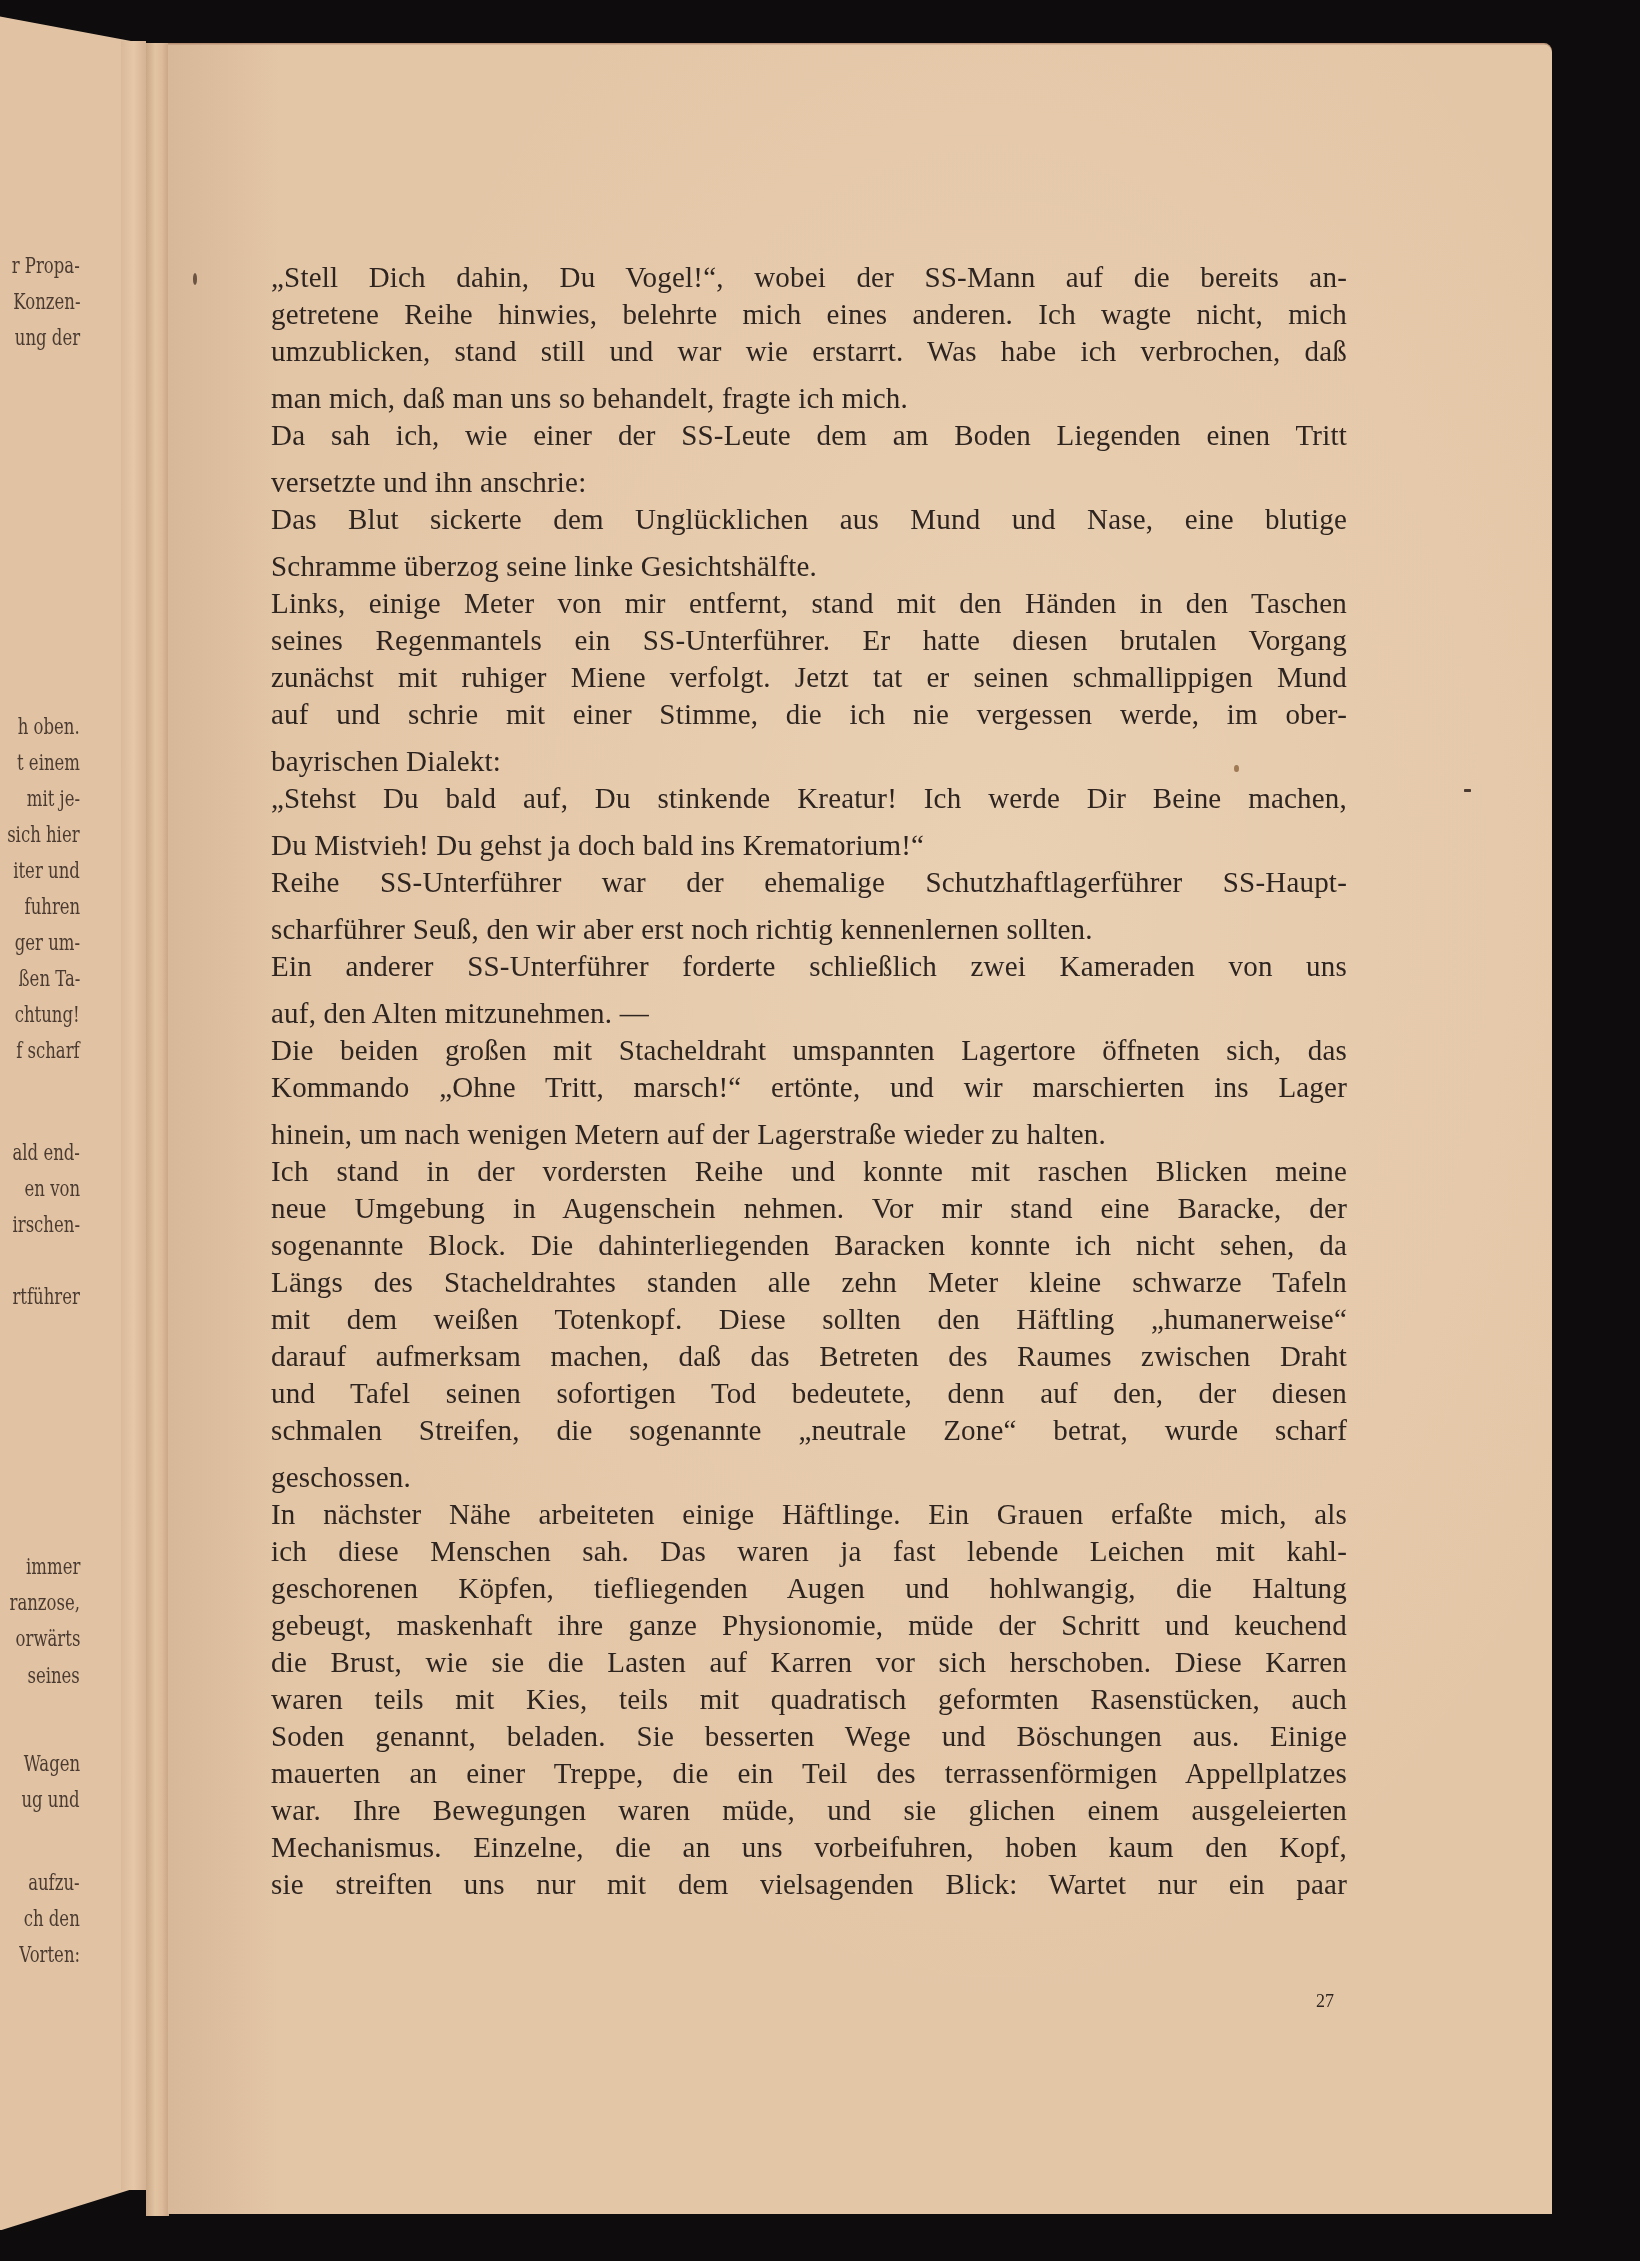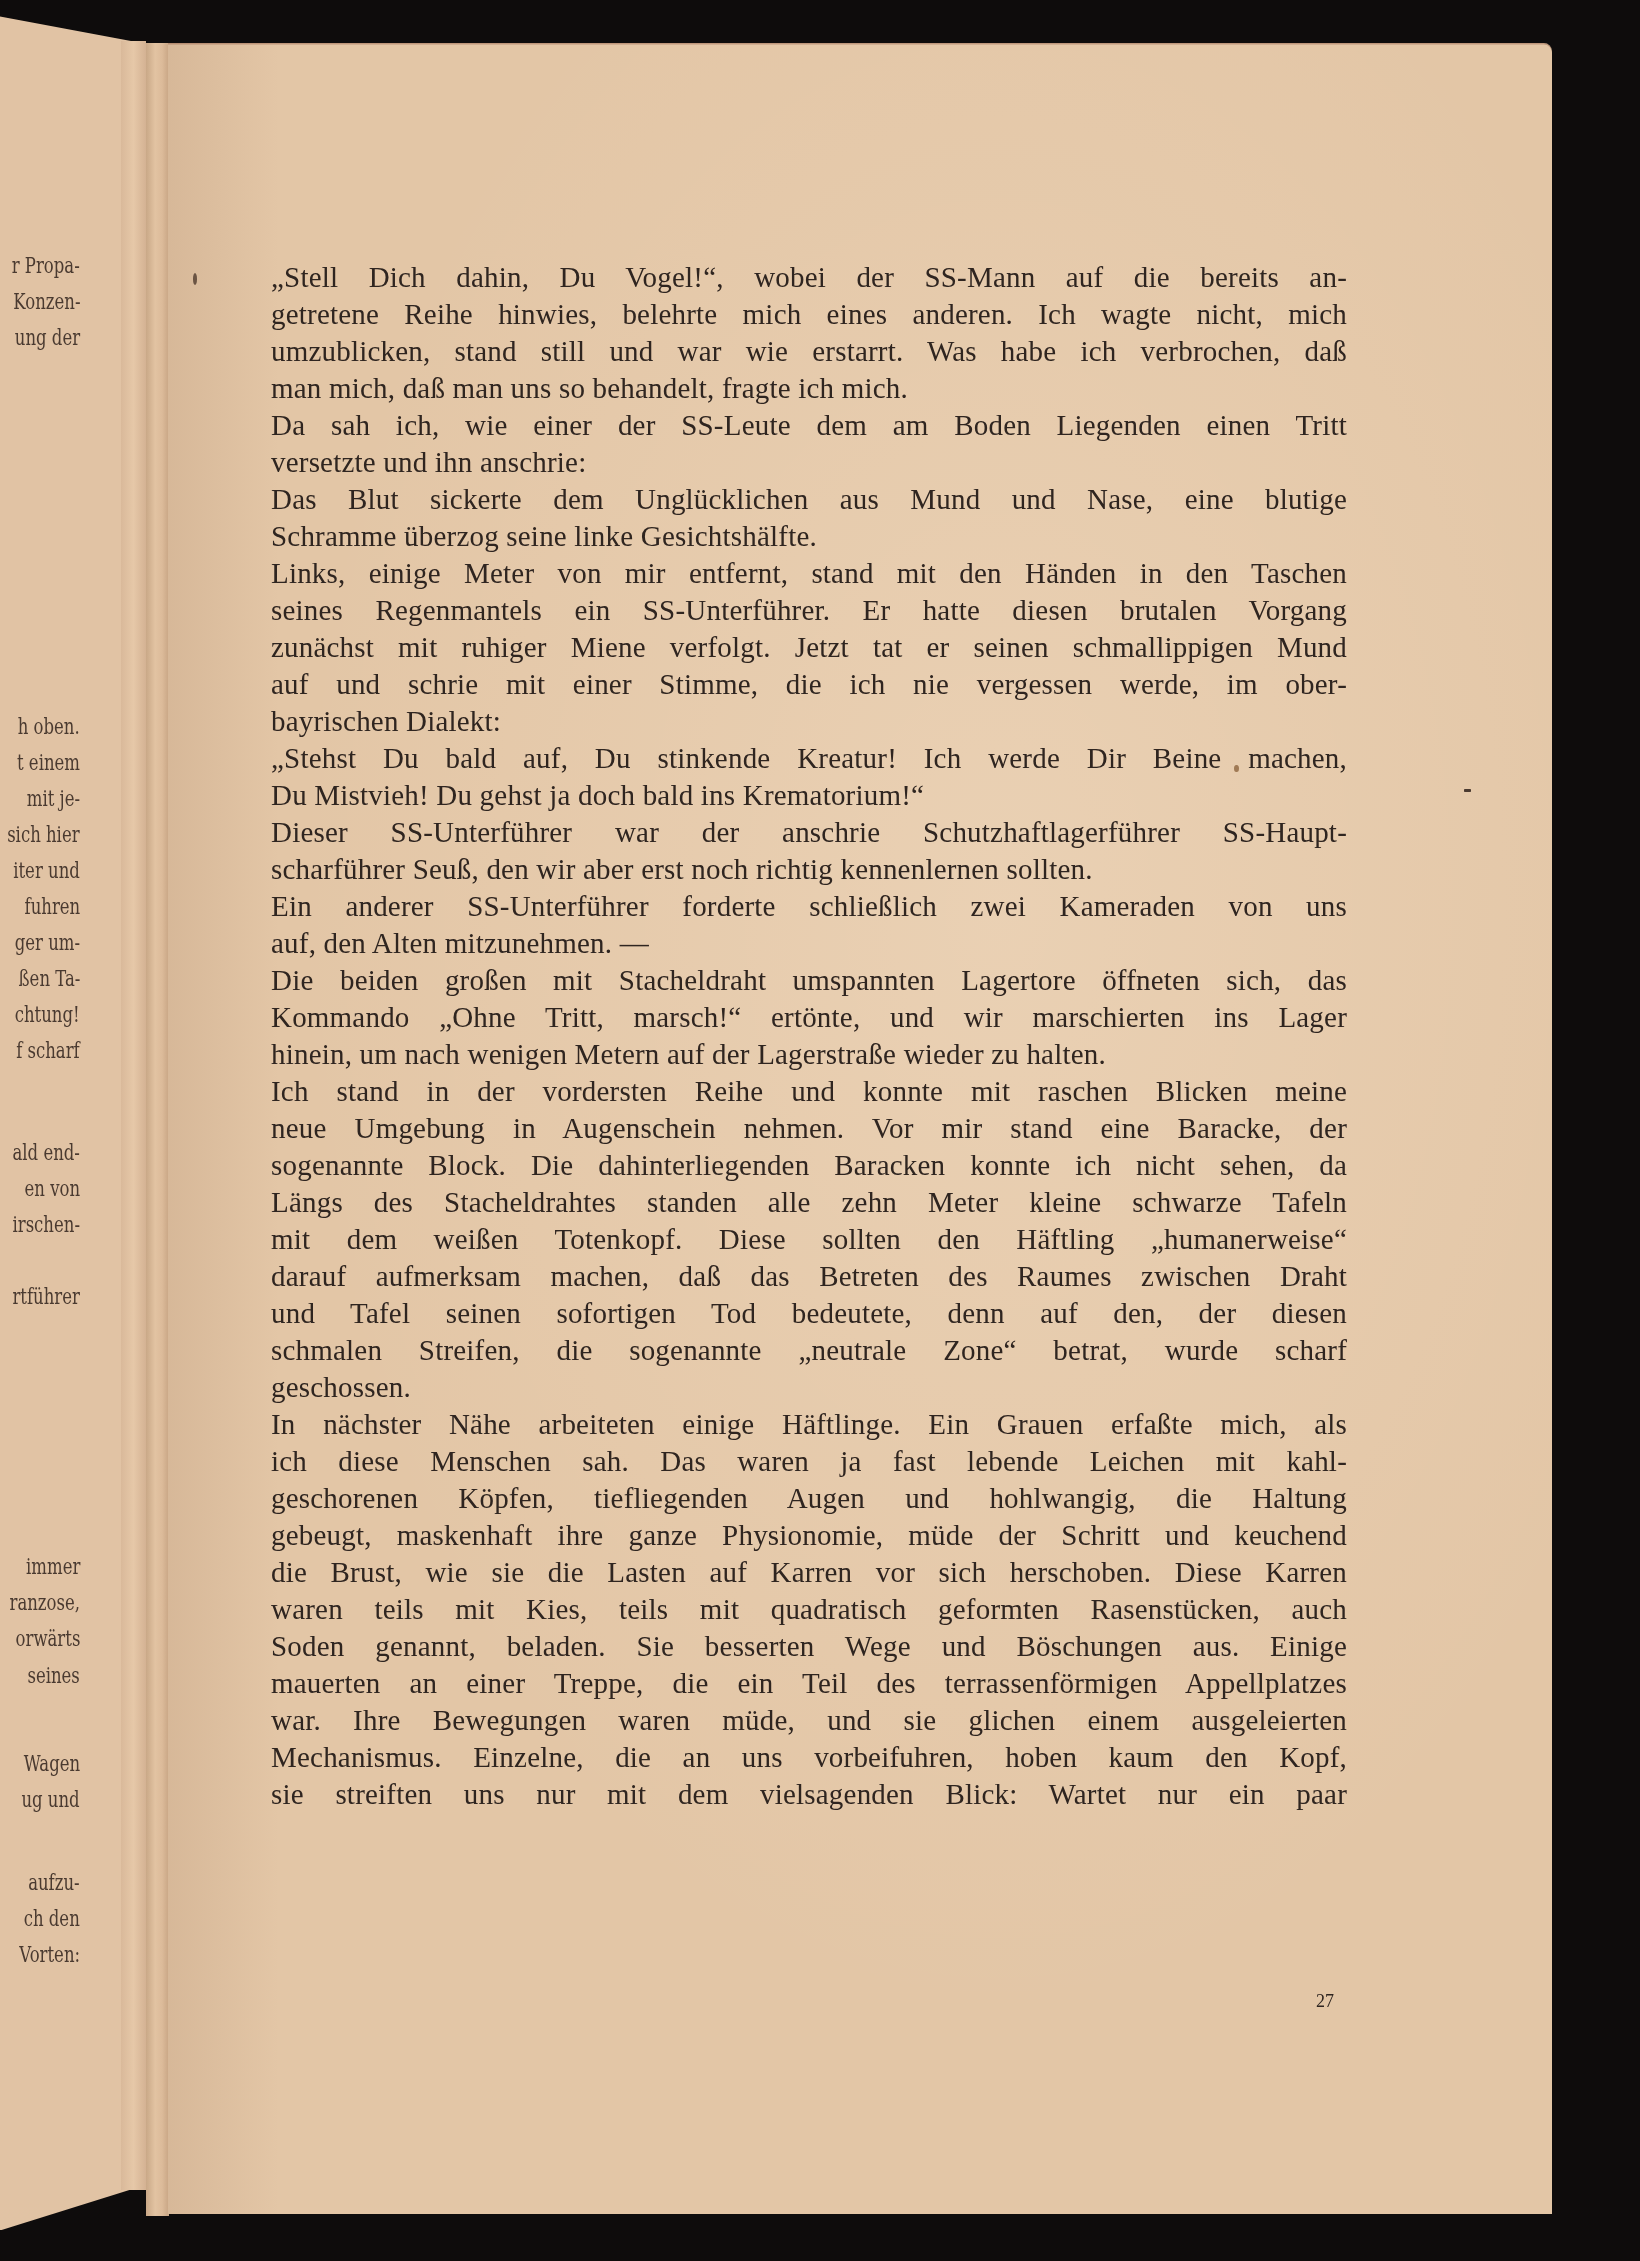--- a/index.html
+++ b/index.html
@@ -35,21 +35,21 @@
     box-shadow: inset 0 1.6px 0 rgba(120,60,40,0.35);
   }
   .text-block {
     position: absolute; left: 271px; top: 259px; width: 1076px;
     font-family: "Liberation Serif", serif; color: #2f2520;
   }
   .line {
     height: 37px; line-height: 37px; font-size: 29px; white-space: nowrap;
     text-align: justify; text-align-last: justify; letter-spacing: 0.2px;
   }
-  .line.last { text-align-last: left; }
+  .line.last { text-align-last: left; margin-top: 10px; }
   .page-number {
     position: absolute; left: 1316px; top: 1991px;
     font-family: "Liberation Serif", serif; font-size: 18px; color: #2f2520;
   }
   .speck { position: absolute; background: #6b5443; border-radius: 50%; }
 </style>
 </head>
 <body>
 
 <div class="left-page"></div>
@@ -99,21 +99,21 @@
     <div class="line last">versetzte und ihn anschrie:</div>
     <div class="line">Das Blut sickerte dem Unglücklichen aus Mund und Nase, eine blutige</div>
     <div class="line last">Schramme überzog seine linke Gesichtshälfte.</div>
     <div class="line">Links, einige Meter von mir entfernt, stand mit den Händen in den Taschen</div>
     <div class="line">seines Regenmantels ein SS-Unterführer. Er hatte diesen brutalen Vorgang</div>
     <div class="line">zunächst mit ruhiger Miene verfolgt. Jetzt tat er seinen schmallippigen Mund</div>
     <div class="line">auf und schrie mit einer Stimme, die ich nie vergessen werde, im ober-</div>
     <div class="line last">bayrischen Dialekt:</div>
     <div class="line">„Stehst Du bald auf, Du stinkende Kreatur! Ich werde Dir Beine machen,</div>
     <div class="line last">Du Mistvieh! Du gehst ja doch bald ins Krematorium!“</div>
-    <div class="line">Dieser SS-Unterführer war der anschrie Schutzhaftlagerführer SS-Haupt-</div>
+    <div class="line">Reihe SS-Unterführer war der ehemalige Schutzhaftlagerführer SS-Haupt-</div>
     <div class="line last">scharführer Seuß, den wir aber erst noch richtig kennenlernen sollten.</div>
     <div class="line">Ein anderer SS-Unterführer forderte schließlich zwei Kameraden von uns</div>
     <div class="line last">auf, den Alten mitzunehmen. —</div>
     <div class="line">Die beiden großen mit Stacheldraht umspannten Lagertore öffneten sich, das</div>
     <div class="line">Kommando „Ohne Tritt, marsch!“ ertönte, und wir marschierten ins Lager</div>
     <div class="line last">hinein, um nach wenigen Metern auf der Lagerstraße wieder zu halten.</div>
     <div class="line">Ich stand in der vordersten Reihe und konnte mit raschen Blicken meine</div>
     <div class="line">neue Umgebung in Augenschein nehmen. Vor mir stand eine Baracke, der</div>
     <div class="line">sogenannte Block. Die dahinterliegenden Baracken konnte ich nicht sehen, da</div>
     <div class="line">Längs des Stacheldrahtes standen alle zehn Meter kleine schwarze Tafeln</div>

